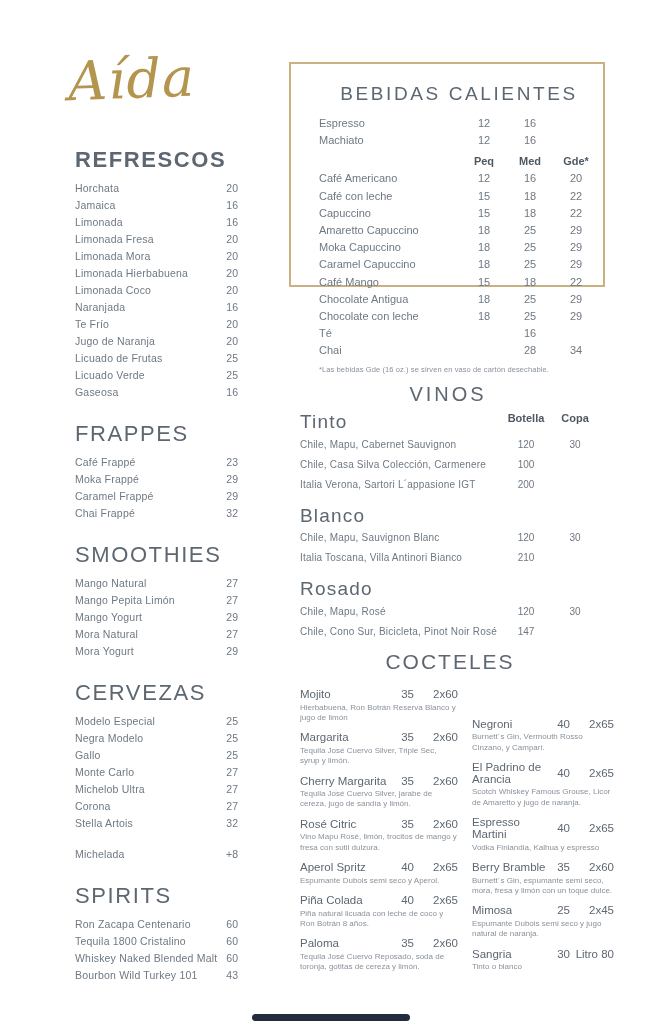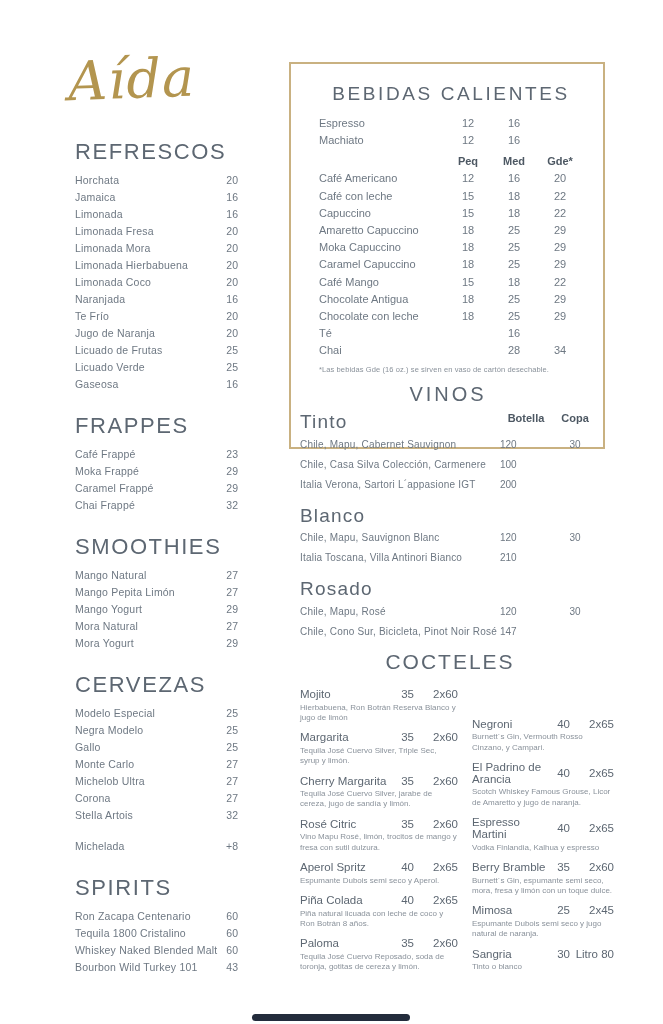--- a/index.html
+++ b/index.html
@@ -8,33 +8,33 @@
 
   
   .logo{position:absolute;left:68px;top:52px;width:180px;
         font-family:"DejaVu Serif",serif;font-style:italic;font-weight:400;
         font-size:54px;line-height:1;color:var(--logo_gold,#b3954f);letter-spacing:1px;
         transform:rotate(-2deg);}
 
   
   .sec-title{font-size:22px;font-weight:400;letter-spacing:1.6px;color:var(--heading,#5d6772);
              margin:22px 0 9px;line-height:1;}
-  .sec-title.first{margin-top:0;}
+  .sec-title.first{margin-top:8px;font-weight:bold;}
 
   
   .left-col{position:absolute;left:75px;top:141px;width:163px;}
   .item-row{display:flex;justify-content:space-between;align-items:baseline;
             font-size:10.5px;line-height:11px;padding:3px 0;color:var(--text,#6e7883);}
   .item-name{letter-spacing:.2px;}
   .item-price{color:var(--text,#6e7883);}
   .extra-row{margin-top:14px;}
 
   
-  .hot-box{position:absolute;left:289px;top:62px;width:316px;height:387px;box-sizing:border-box;
-           border:2px solid var(--border_gold,#c9b181);padding:12px 20px 0 28px;}
+  .hot-box{position:absolute;left:289px;top:62px;width:316px;height:225px;box-sizing:border-box;
+           border:2px solid var(--border_gold,#c9b181);padding:12px 4px 0 28px;}
   .box-title{text-align:center;font-size:19px;font-weight:400;letter-spacing:2.6px;
              color:var(--heading,#5d6772);margin:8px 0 12px;line-height:1;}
   .hot-row{display:flex;align-items:baseline;font-size:11px;line-height:11px;padding:3.1px 0;}
   .hot-row .hn{flex:1;}
   .hot-row .hc{width:46px;text-align:center;}
   .hot-header{display:flex;align-items:baseline;padding:6px 0 3px;}
   .hot-header .hn{flex:1;}
   .hot-header .hc{width:46px;text-align:center;font-size:11px;font-weight:700;
                   color:var(--bold_head,#4d5863);}
   .footnote{font-size:7.5px;color:var(--muted,#8a929b);margin-top:6px;letter-spacing:.1px;}
@@ -46,21 +46,21 @@
   .vinos{position:absolute;left:300px;top:412px;width:306px;}
   .wine-head{display:flex;align-items:flex-start;padding-right:8px;}
   .wine-group-title{flex:1;font-size:19px;font-weight:400;letter-spacing:1.2px;
                     color:var(--heading,#5d6772);line-height:1;}
   .wine-head .wcol{font-size:11px;font-weight:700;color:var(--bold_head,#4d5863);text-align:center;}
   .wine-head .wcol.b1{width:52px;}
   .wine-head .wcol.b2{width:46px;}
   .wine-row{display:flex;align-items:baseline;font-size:10px;line-height:11px;
             padding:4.6px 0;padding-right:8px;}
   .wine-row .wn{flex:1;letter-spacing:.2px;}
-  .wine-row .wc1{width:52px;}
+  .wine-row .wc1{width:52px;text-align:center;}
   .wine-row .wc2{width:46px;text-align:center;}
   .wine-group{margin-bottom:11px;}
   .wine-group .wine-head{margin-bottom:3px;}
 
   
   .cocteles-title{position:absolute;left:280px;top:651px;width:340px;text-align:center;
                   font-size:21px;font-weight:400;letter-spacing:2px;color:var(--heading,#5d6772);
                   margin:0;line-height:1;}
   .cocktails{position:absolute;left:300px;top:688px;width:314px;display:flex;gap:14px;align-items:flex-end;}
   .cocktail-col{flex:1;}

